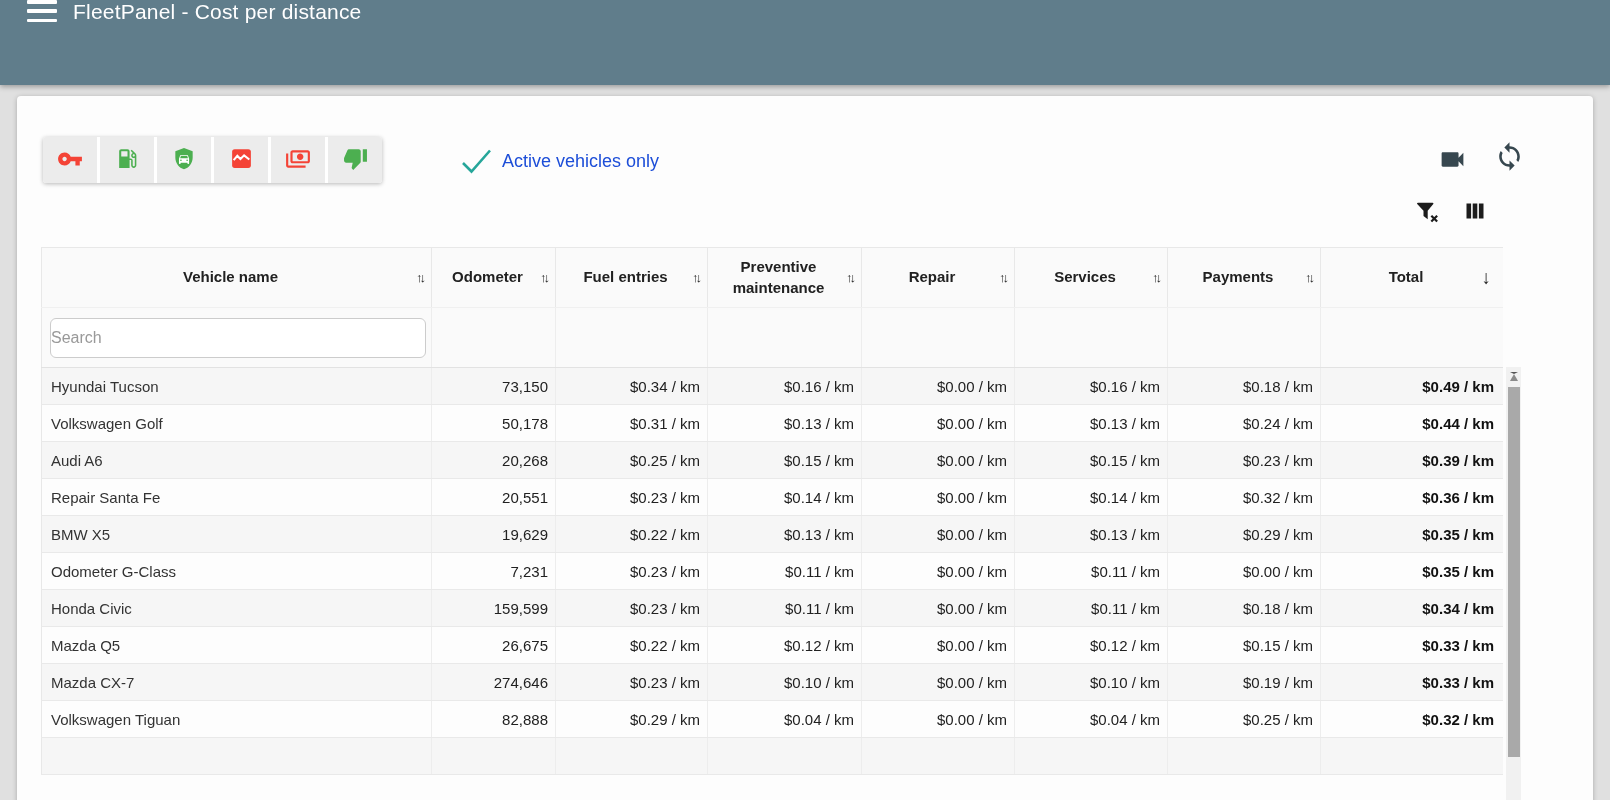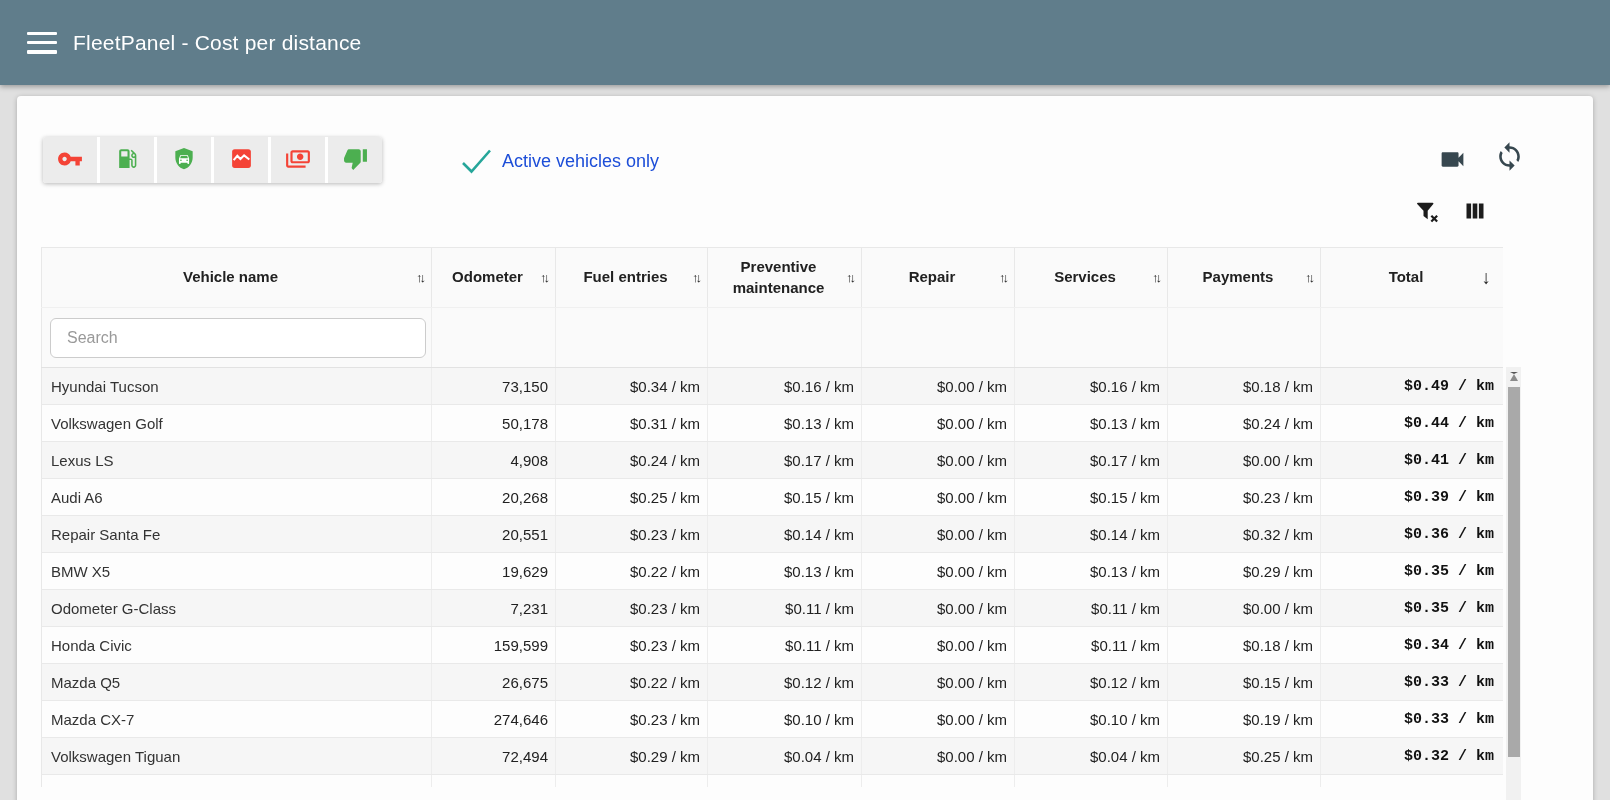--- a/index.html
+++ b/index.html
@@ -8,21 +8,21 @@
     position:relative;
     background:#e0e0e0;
     font-family:"Liberation Sans", sans-serif;
   }
 
   
   .topbar {
     position:absolute; top:0; left:0; width:1610px; height:85px;
     background:#607d8b;
     box-shadow:0 2px 5px rgba(0,0,0,.3);
-    display:flex; align-items:center;
+    display:flex; align-items:flex-start;
     z-index:10;
   }
   .menu-btn {
     margin-left:27px; width:30px; height:22px;
     display:flex; flex-direction:column; justify-content:space-between;
     background:none; border:none; cursor:pointer;
   }
   .menu-btn span { display:block; height:3.5px; width:30px; background:#fff; border-radius:1px; }
   .topbar-title { color:#ffffff; font-size:21px; font-weight:400; margin-left:16px; letter-spacing:.2px; }
 
@@ -80,32 +80,32 @@
   .sort-icon {
     position:absolute; right:4px; top:50%; transform:translateY(-50%);
     font-size:13px; font-weight:400; color:#222; letter-spacing:-3px; padding-right:4px;
   }
   .sort-icon.desc { font-size:19px; letter-spacing:0; padding-right:8px; }
 
   .filter-row td { height:60px; background:#fafafa; border-bottom:1px solid #e2e2e2; }
   .search-input {
     width:376px; height:40px; margin-left:8px;
     border:1px solid #ccc; border-radius:6px;
-    font-size:16px; color:#444; padding:0 16px;
+    font-size:16px; color:#444; padding:0 0;
     font-family:"Liberation Sans", sans-serif;
     background:#fff; outline:none;
   }
   .search-input::placeholder { color:#999; }
 
   tbody td { height:37px; font-size:15px; color:#212121; border-bottom:1px solid #e9e9e9; }
   tbody tr:nth-child(odd)  td { background:#f6f6f6; }
   tbody tr:nth-child(even) td { background:#fdfdfd; }
   td.cell-name  { text-align:left;  padding-left:9px;  color:#333; }
   td.cell-num   { text-align:right; padding-right:7px; }
-  td.cell-total { text-align:right; padding-right:9px; font-weight:bold; color:#111;font-family:Liberation Mono, monospace; }
+  td.cell-total { text-align:right; padding-right:9px; font-weight:bold; color:#111; }
 
   
   .scrollbar {
     position:absolute; left:1489px; top:271px; width:15px; height:433px;
     background:#f1f1f1;
   }
   .scroll-up {
     position:absolute; top:5px; left:50%; transform:translateX(-50%);
     width:0; height:0; border-left:4.5px solid transparent; border-right:4.5px solid transparent;
     border-bottom:7px solid #8a8a8a; background:none; padding:0; cursor:pointer;
@@ -296,30 +296,20 @@
             <td class="cell-name">Volkswagen Golf</td>
             <td class="cell-num">50,178</td>
             <td class="cell-num">$0.31 / km</td>
             <td class="cell-num">$0.13 / km</td>
             <td class="cell-num">$0.00 / km</td>
             <td class="cell-num">$0.13 / km</td>
             <td class="cell-num">$0.24 / km</td>
             <td class="cell-total">$0.44 / km</td>
           </tr>
           <tr>
-            <td class="cell-name">Lexus LS</td>
-            <td class="cell-num">4,908</td>
-            <td class="cell-num">$0.24 / km</td>
-            <td class="cell-num">$0.17 / km</td>
-            <td class="cell-num">$0.00 / km</td>
-            <td class="cell-num">$0.17 / km</td>
-            <td class="cell-num">$0.00 / km</td>
-            <td class="cell-total">$0.41 / km</td>
-          </tr>
-          <tr>
             <td class="cell-name">Audi A6</td>
             <td class="cell-num">20,268</td>
             <td class="cell-num">$0.25 / km</td>
             <td class="cell-num">$0.15 / km</td>
             <td class="cell-num">$0.00 / km</td>
             <td class="cell-num">$0.15 / km</td>
             <td class="cell-num">$0.23 / km</td>
             <td class="cell-total">$0.39 / km</td>
           </tr>
           <tr>
@@ -377,21 +367,21 @@
             <td class="cell-num">274,646</td>
             <td class="cell-num">$0.23 / km</td>
             <td class="cell-num">$0.10 / km</td>
             <td class="cell-num">$0.00 / km</td>
             <td class="cell-num">$0.10 / km</td>
             <td class="cell-num">$0.19 / km</td>
             <td class="cell-total">$0.33 / km</td>
           </tr>
           <tr>
             <td class="cell-name">Volkswagen Tiguan</td>
-            <td class="cell-num">72,494</td>
+            <td class="cell-num">82,888</td>
             <td class="cell-num">$0.29 / km</td>
             <td class="cell-num">$0.04 / km</td>
             <td class="cell-num">$0.00 / km</td>
             <td class="cell-num">$0.04 / km</td>
             <td class="cell-num">$0.25 / km</td>
             <td class="cell-total">$0.32 / km</td>
           </tr>
           <tr>
             <td></td>
             <td></td>

